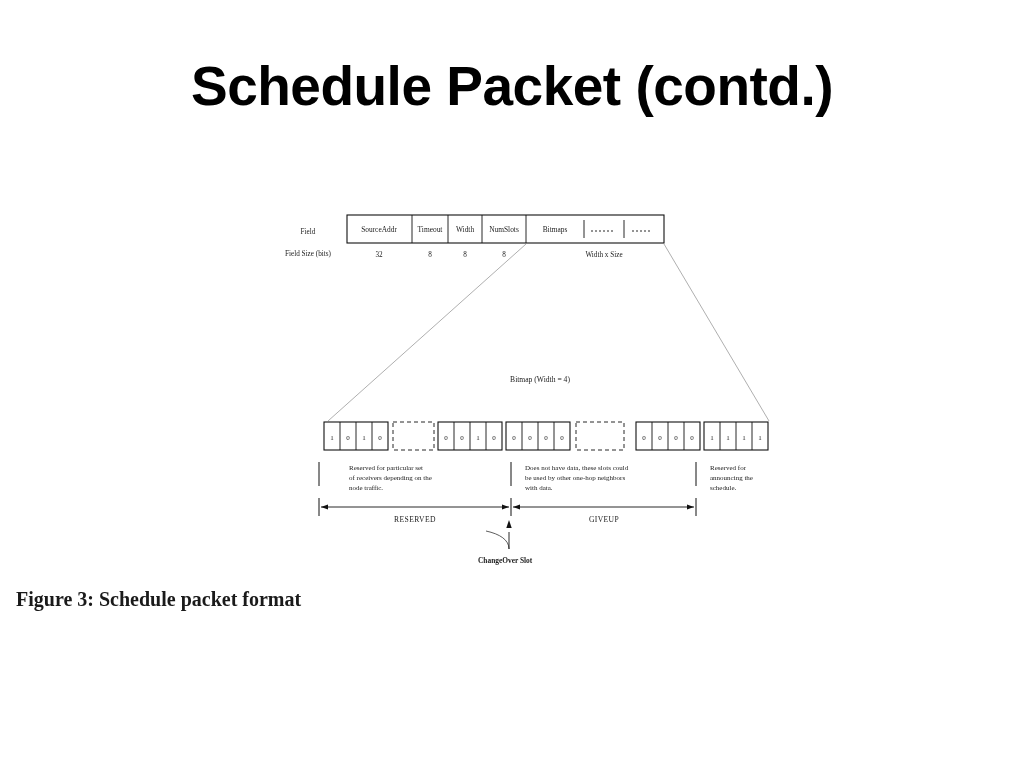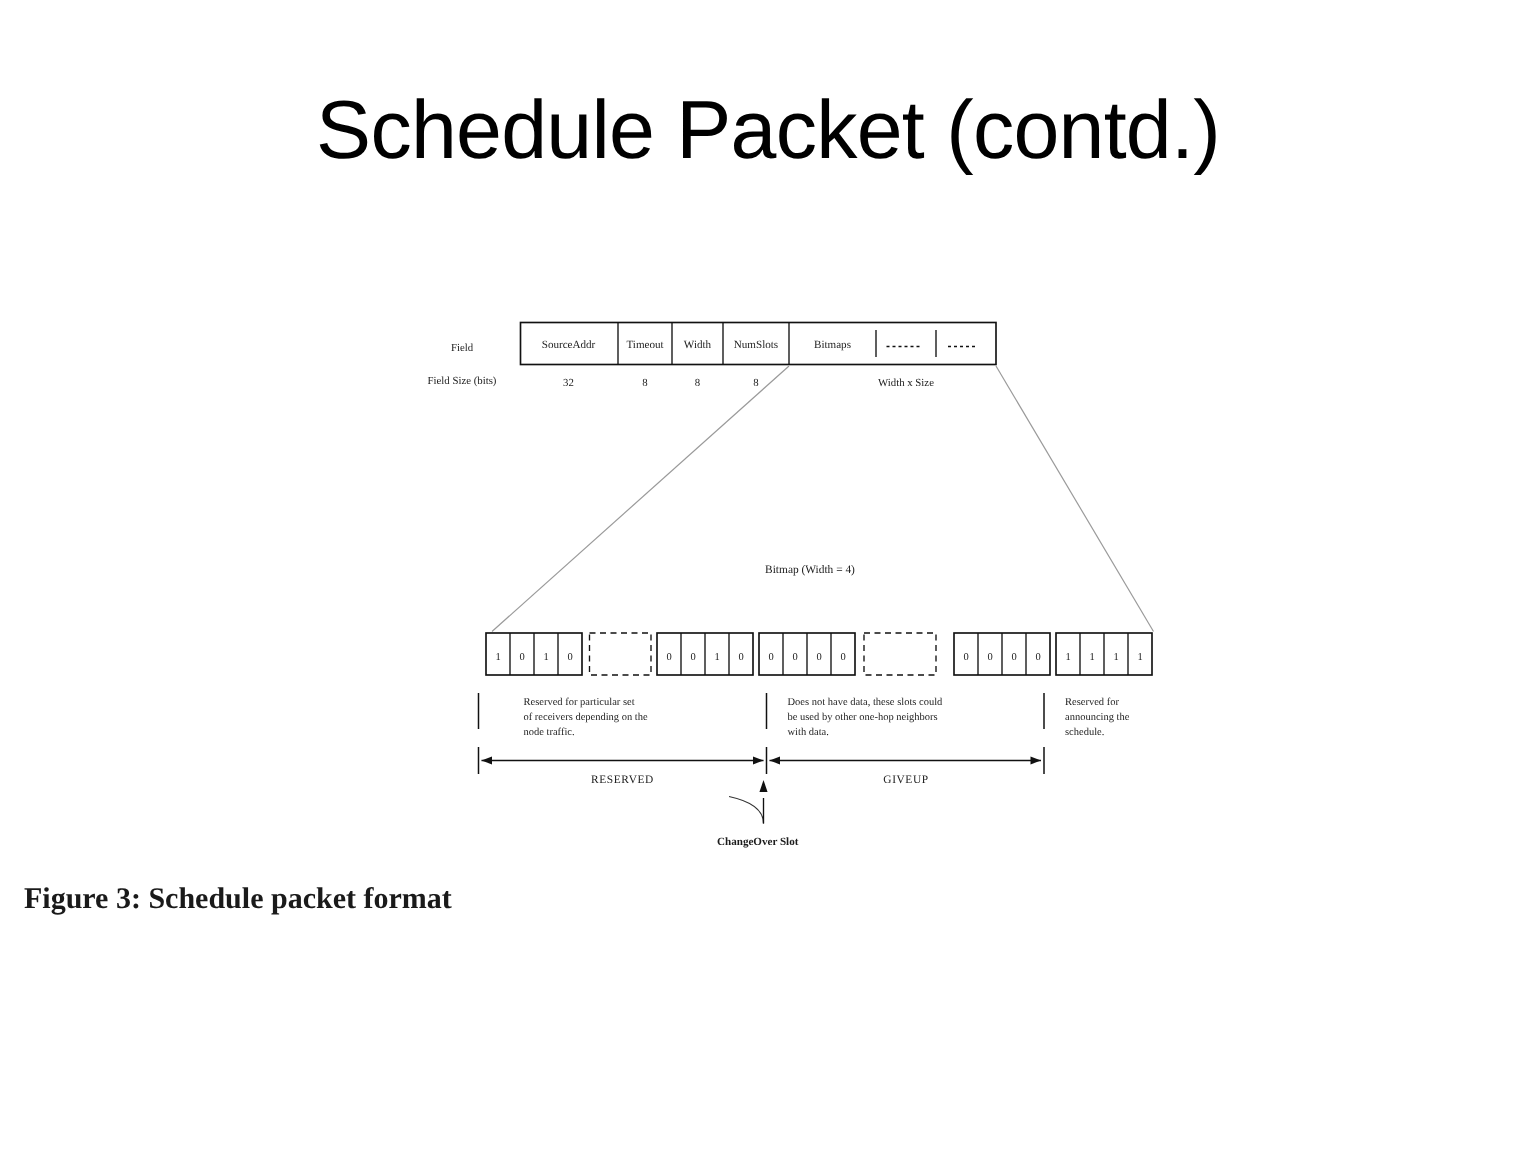--- a/index.html
+++ b/index.html
@@ -18,21 +18,21 @@
 
   
   .slide-title {
     position: absolute;
     left: 0;
     top: 56px;
     width: 1024px;
     text-align: center;
     font-family: "Liberation Sans", sans-serif;
     font-size: 55px;
-    font-weight: 400;
+    font-weight: 700;
     letter-spacing: -0.5px;
     line-height: 1.1;
     color: #000000;
   }
 
   
   .figure {
     position: absolute;
     left: 16px;
     top: 0;

